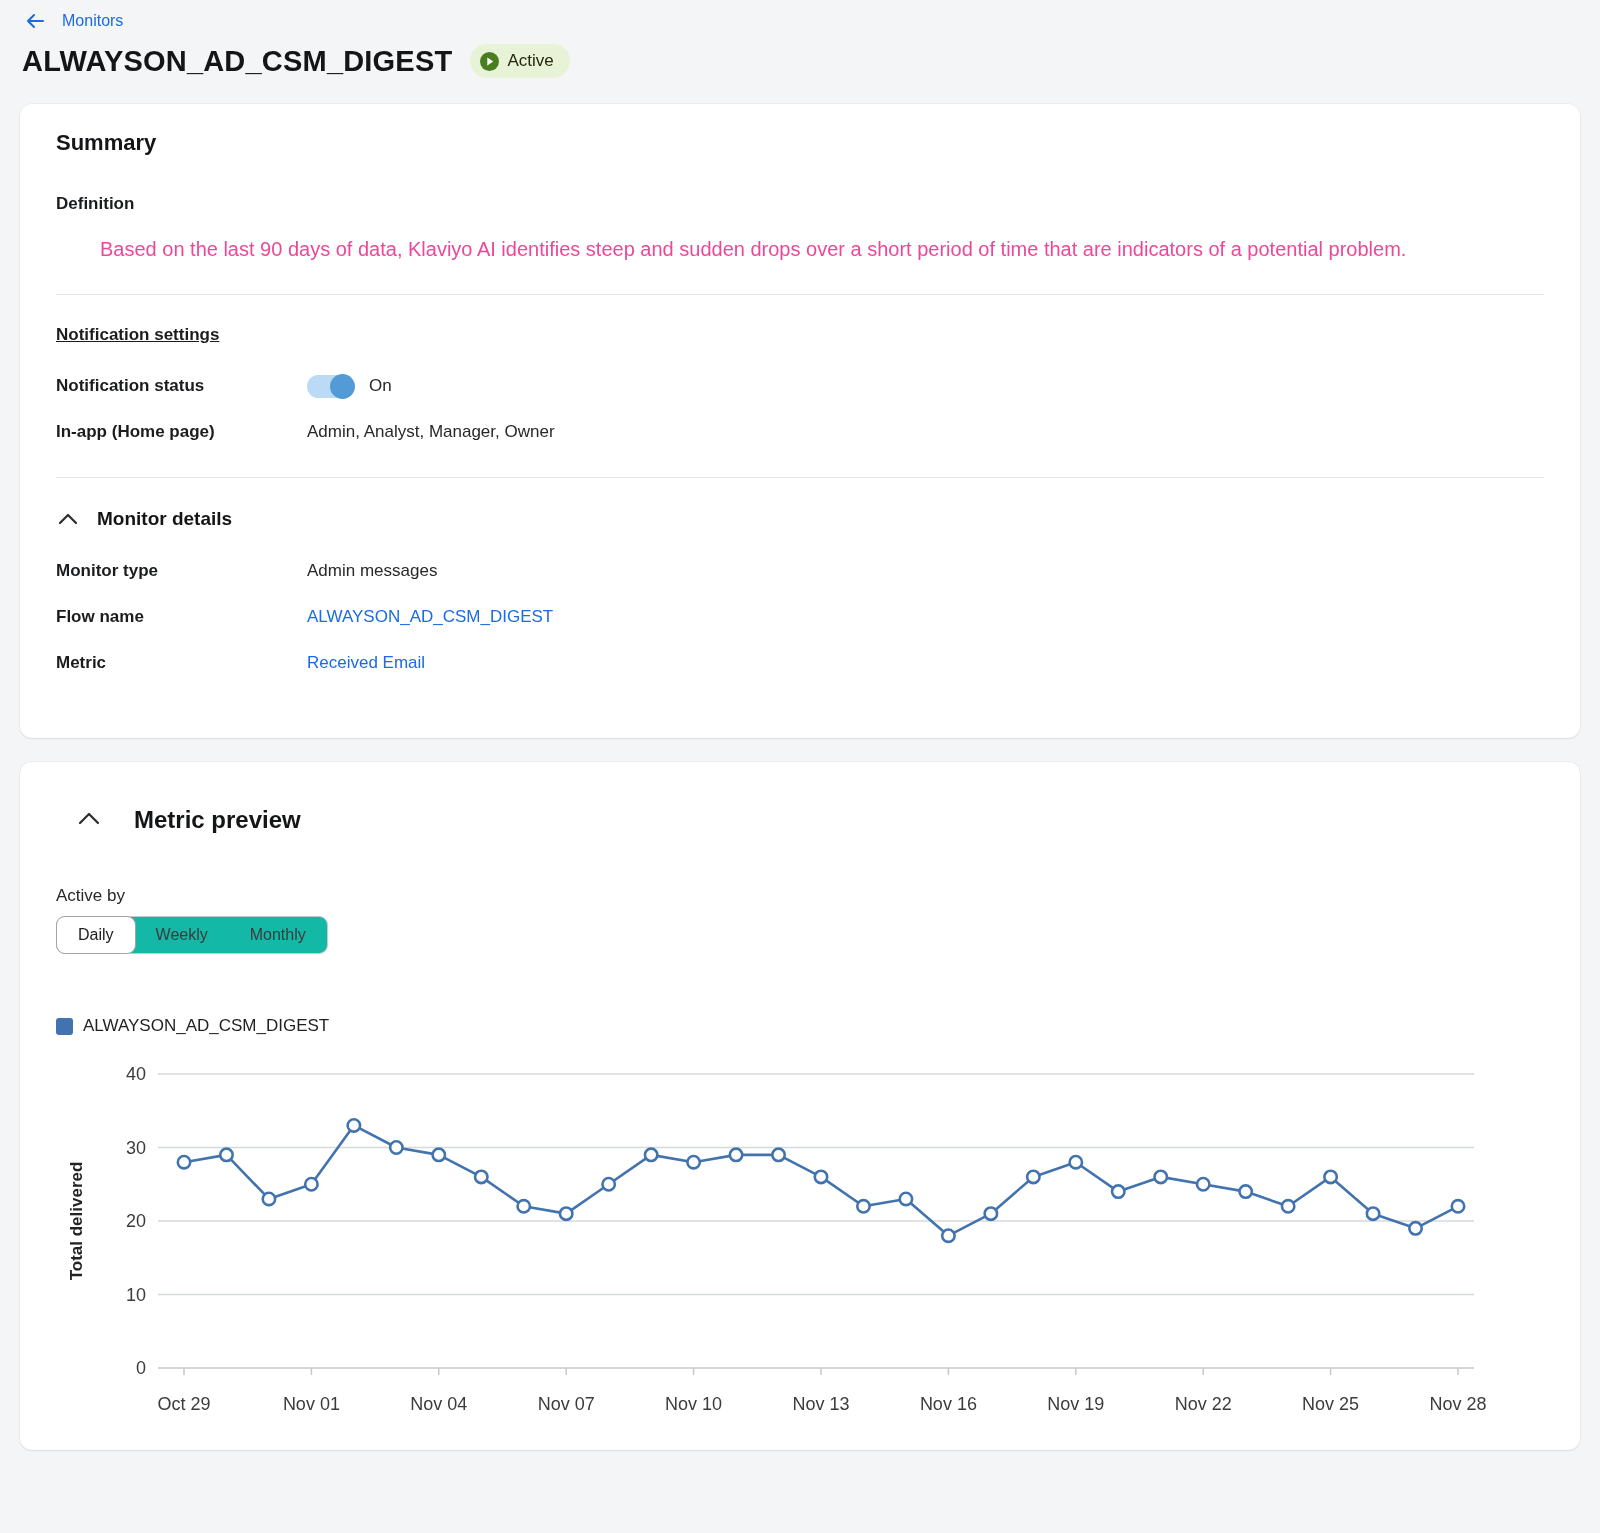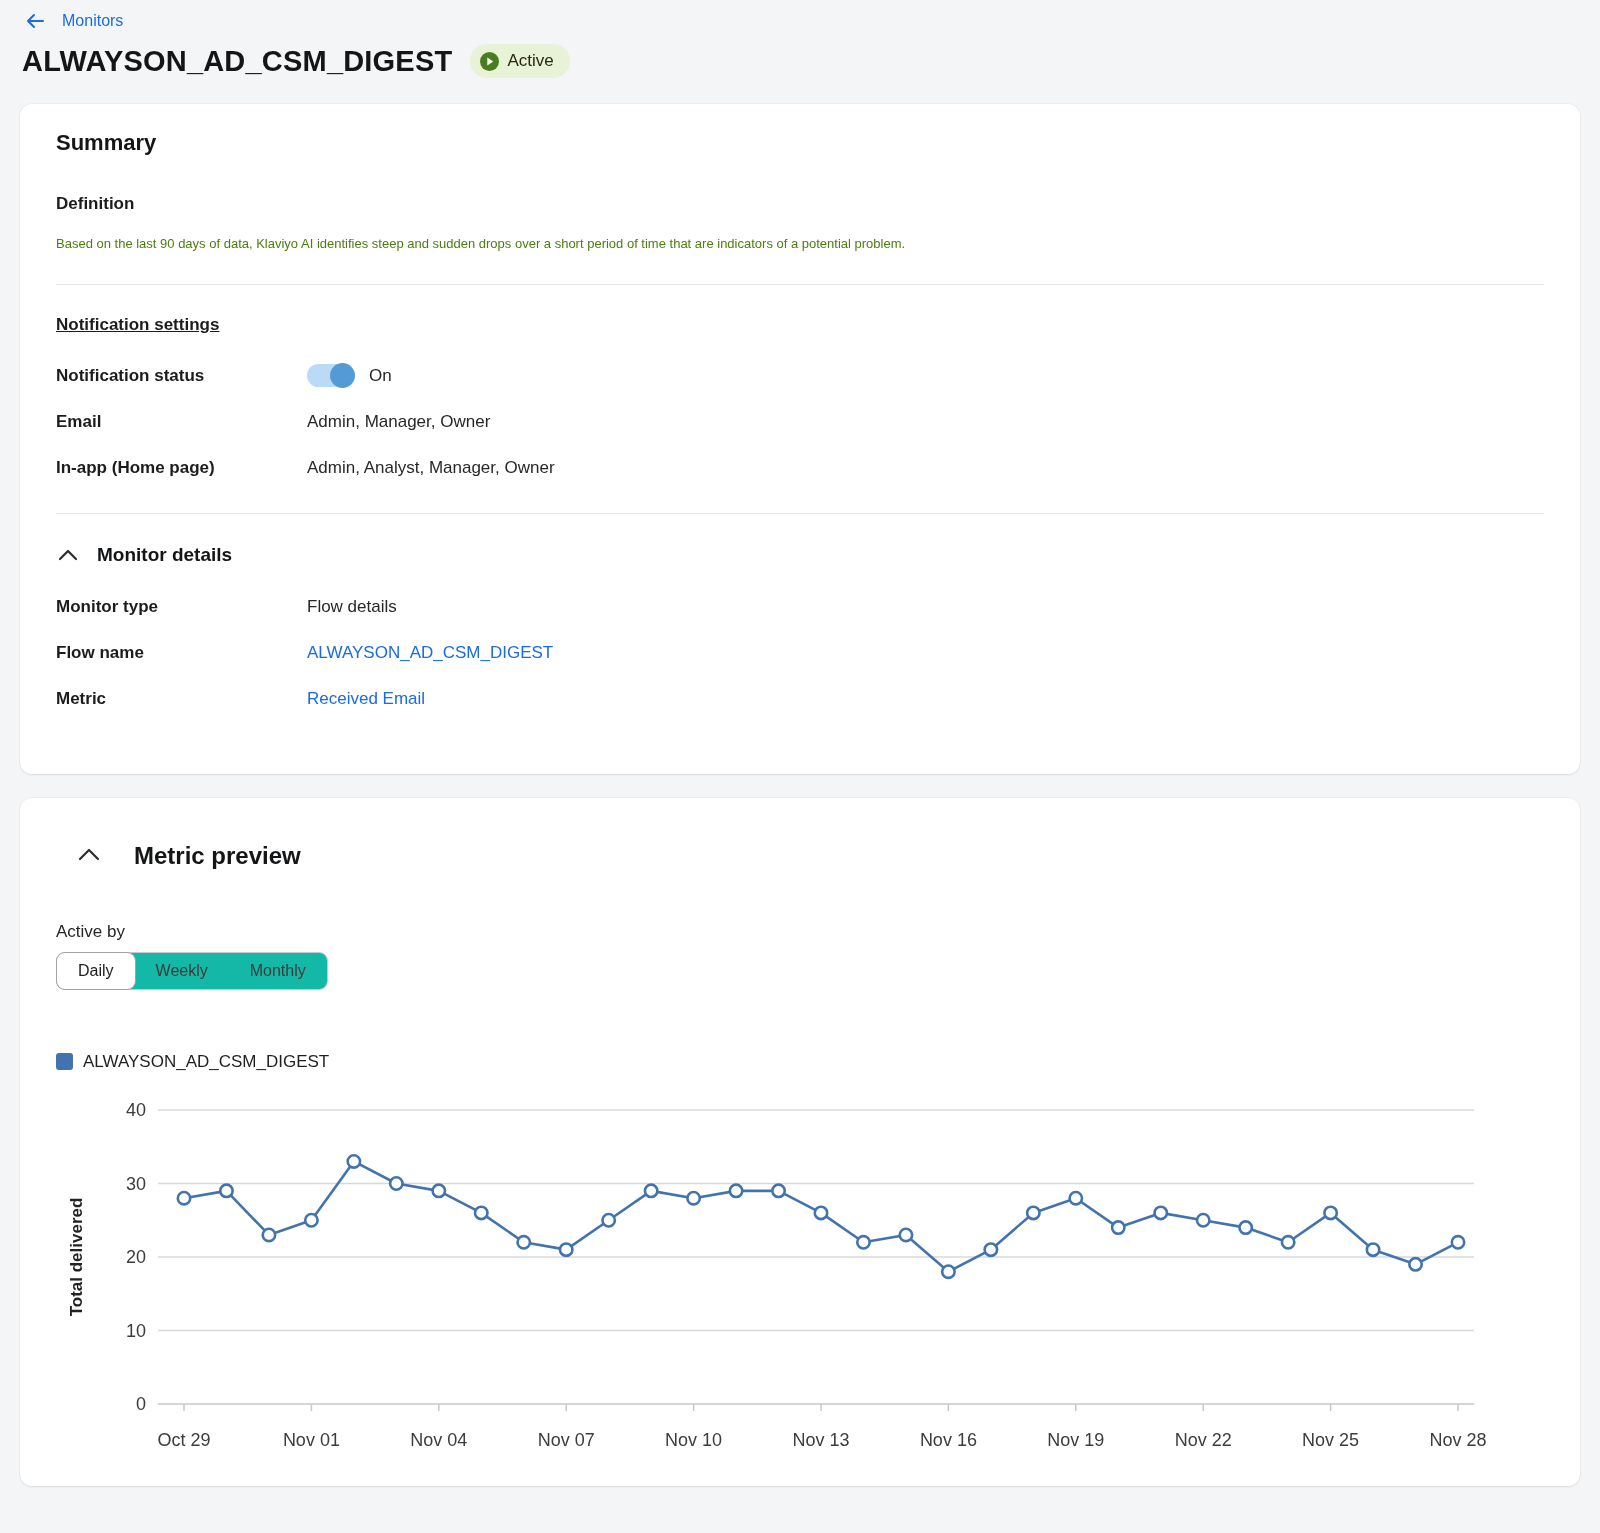--- a/index.html
+++ b/index.html
@@ -28,21 +28,21 @@
   
   .card {
     background: #ffffff; border-radius: 12px;
     box-shadow: 0 1px 2px rgba(20,25,30,0.08), 0 0 0 1px rgba(20,25,30,0.03);
     padding: 26px 36px 60px 36px;
   }
   .card + .card { margin-top: 24px; }
 
   .h-summary { font-size: 22px; font-weight: bold; color: #141517; }
   .h-sub { font-size: 17px; font-weight: bold; color: #1b1c1e; margin-top: 38px; }
-  .body-text { font-size: 13px; line-height: 1.5; color: #4d7c0f; margin-top: 20px; }
+  .body-text { font-size: 20px; line-height: 1.5; color: #ec4899; margin-top: 20px; margin-left: 44px; }
   .divider { border: none; border-top: 1px solid #e4e6e8; margin: 30px 0; }
 
   .kv-table { margin-top: 26px; }
   .kv-row { display: flex; align-items: center; min-height: 30px; margin-bottom: 16px; }
   .kv-row:last-child { margin-bottom: 0; }
   .kv-label { width: 251px; flex: 0 0 251px; font-size: 17px; font-weight: bold; color: #1b1c1e; }
   .kv-value { font-size: 17px; color: #27282a; display: flex; align-items: center; gap: 16px; }
   a.inline-link { color: #1a6be4; text-decoration: none; cursor: pointer; font-size: 17px; }
 
   
@@ -117,44 +117,40 @@
       <div class="kv-row">
         <div class="kv-label">Notification status</div>
         <div class="kv-value">
           <span class="toggle" role="switch" aria-checked="true">
             <span class="knob"></span>
           </span>
           <span>On</span>
         </div>
       </div>
       <div class="kv-row">
-        <div class="kv-label">Email</div>
-        <div class="kv-value">Admin, Manager, Owner</div>
-      </div>
-      <div class="kv-row">
         <div class="kv-label">In-app (Home page)</div>
         <div class="kv-value">Admin, Analyst, Manager, Owner</div>
       </div>
     </div>
 
     <hr class="divider">
 
     <div class="section-header" style="margin-top:0;">
       <span class="chev">
         <svg width="20" height="12" viewBox="0 0 20 12" fill="none">
           <path d="M2 10 L10 2 L18 10" stroke="#2b2c2e" stroke-width="2.2" stroke-linecap="round" stroke-linejoin="round"></path>
         </svg>
       </span>
       <h3 class="h-sub2">Monitor details</h3>
     </div>
 
     <div class="kv-table">
       <div class="kv-row">
         <div class="kv-label">Monitor type</div>
-        <div class="kv-value">Flow details</div>
+        <div class="kv-value">Admin messages</div>
       </div>
       <div class="kv-row">
         <div class="kv-label">Flow name</div>
         <div class="kv-value">
           <a class="inline-link">ALWAYSON_AD_CSM_DIGEST</a>
         </div>
       </div>
       <div class="kv-row">
         <div class="kv-label">Metric</div>
         <div class="kv-value">

